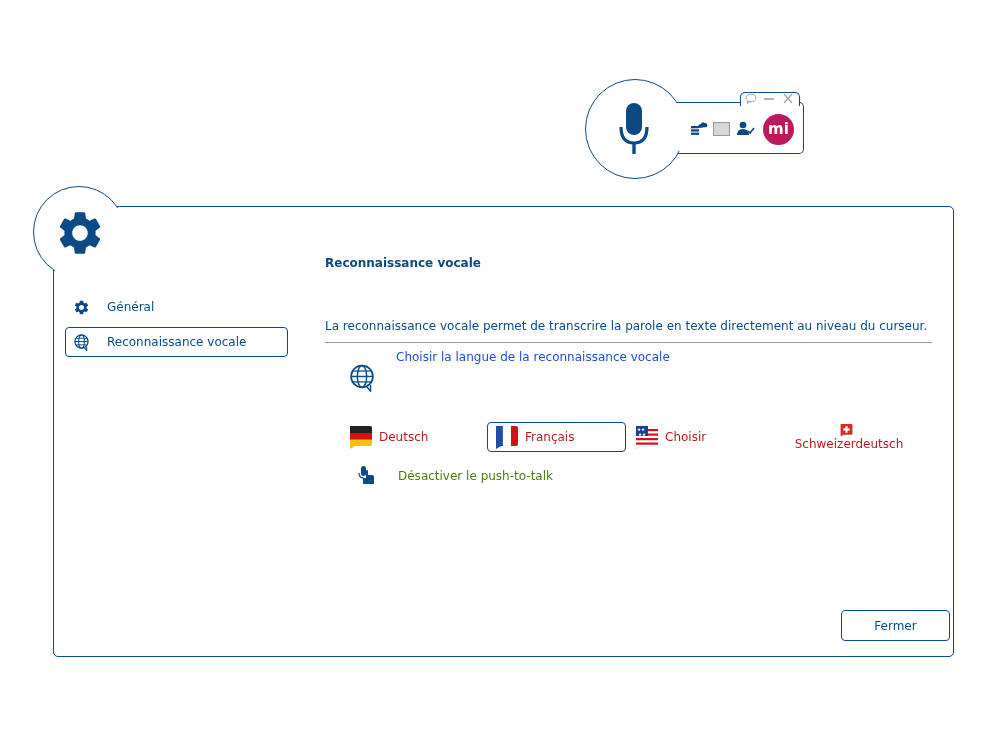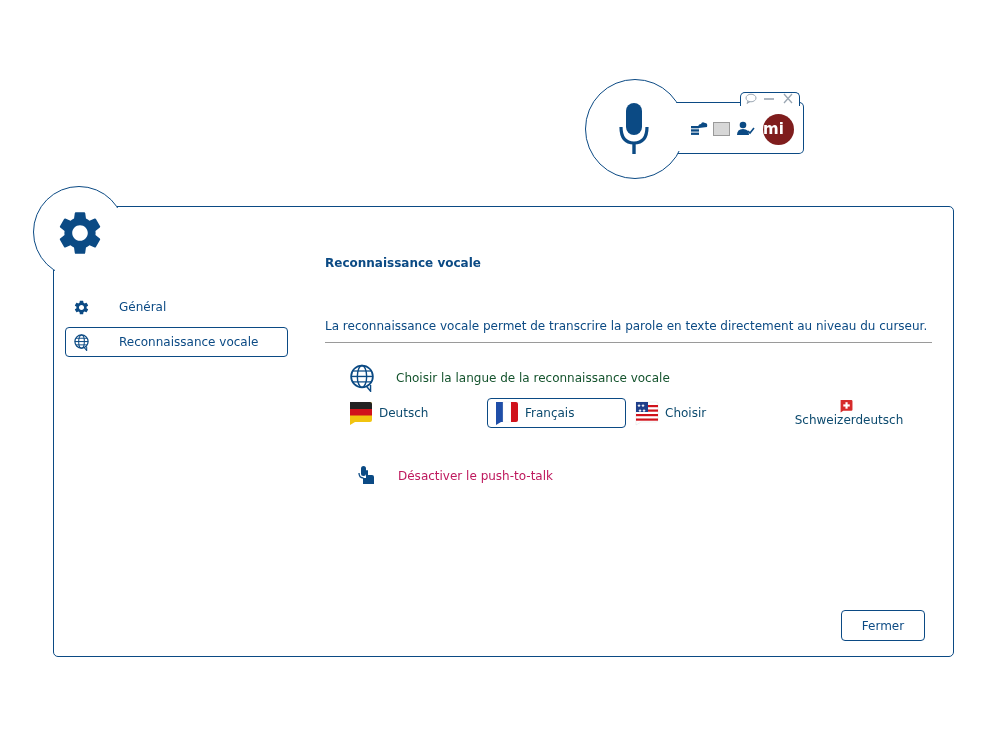--- a/index.html
+++ b/index.html
@@ -12,56 +12,56 @@
                    border-radius:50%; background:#fff; z-index:2; }
   #widget-bar { left:660px; top:102px; width:143px; height:50px; border:1.5px solid #0b4a84;
                 border-left:none; border-radius:0 5px 5px 0; background:#fff; z-index:1; }
   #widget-tab { left:740px; top:92px; width:58px; height:13px; border:1.5px solid #0b4a84;
                 border-bottom:none; border-radius:5px 5px 0 0; background:#fff; z-index:3; }
   #widget-cover { left:660px; top:103px; width:30px; height:48px; background:#fff; z-index:3; }
   .tab-btn { position:absolute; top:0; width:16px; height:12px; color:#9aa6b2; font-size:10px;
              line-height:12px; text-align:center; cursor:pointer; }
   #mic-icon { left:617px; top:101px; z-index:4; }
   .tray-icon { position:absolute; top:121px; z-index:4; cursor:pointer; }
-  #mi-logo { left:763px; top:114px; width:31px; height:31px; border-radius:50%; background:#7f1d1d;
-             color:#fff; font-weight:bold; font-size:15px; line-height:30px; text-align:left;
+  #mi-logo { left:763px; top:114px; width:31px; height:31px; border-radius:50%; background:#be185d;
+             color:#fff; font-weight:bold; font-size:15px; line-height:30px; text-align:center;
              z-index:4; cursor:pointer; font-family:"DejaVu Sans", sans-serif; }
 
   
   #dialog { left:53px; top:206px; width:899px; height:449px; border:1.5px solid #0b4a84;
             border-radius:5px; background:#fff; }
   #gear-badge { left:33px; top:186px; width:90px; height:90px; border:1.5px solid #0b4a84;
                 border-radius:50%; background:#fff; z-index:2; }
   #badge-cover { left:55px; top:208px; width:80px; height:80px; background:#fff; z-index:3; }
   #big-gear { left:54px; top:207px; z-index:4; }
 
   .nav-item { position:absolute; left:65px; width:223px; height:30px; border:1px solid transparent;
               border-radius:4px; display:flex; align-items:center; cursor:pointer;
-              font-size:12px; color:#0b4a84; z-index:4; box-sizing:border-box;gap:12px; }
+              font-size:12px; color:#0b4a84; z-index:4; box-sizing:border-box; }
   .nav-item.active { border:1px solid #0b4a84; }
   .nav-item .nav-icon { width:18px; height:18px; margin-left:6px; margin-right:17px; display:flex;
                         align-items:center; justify-content:center; }
 
   #section-title { left:325px; top:256px; font-size:12px; font-weight:bold; color:#0b4a84; }
   #section-desc { left:325px; top:287px; font-size:12px; color:#0b4a84;margin-top:32px; }
   #divider { left:325px; top:342px; width:607px; height:1px; background:#9a9a9a; }
 
-  #lang-row-label { left:396px; top:371px; font-size:12px; color:#14532d; }
+  #lang-row-label { left:396px; top:350px; font-size:12px; color:#1d4ed8; }
   #lang-globe { left:348px; top:364px; }
 
-  .lang-btn { position:absolute; top:398px; height:30px; border:1px solid transparent; border-radius:4px;
-              display:flex; align-items:center; cursor:pointer; font-size:12px; color:#0c4a6e;
+  .lang-btn { position:absolute; top:422px; height:30px; border:1px solid transparent; border-radius:4px;
+              display:flex; align-items:center; cursor:pointer; font-size:12px; color:#b91c1c;
               box-sizing:border-box; }
   .lang-btn.selected { border:1px solid #0b4a84; }
   .flag { width:26px; height:26px; margin-right:6px; }
 
   #ptt-icon { left:358px; top:465px; }
-  #ptt-label { left:398px; top:469px; font-size:12px; color:#be185d; cursor:pointer; }
-
-  #close-btn { left:841px; top:610px; width:84px; height:31px; border:1px solid #0b4a84; border-radius:4px;
+  #ptt-label { left:398px; top:469px; font-size:12px; color:#4d7c0f; cursor:pointer; }
+
+  #close-btn { left:841px; top:610px; width:109px; height:31px; border:1px solid #0b4a84; border-radius:4px;
                background:#fff; color:#0b4a84; font-size:12px; display:flex; align-items:center;
                justify-content:center; cursor:pointer; box-sizing:border-box;
                font-family:"DejaVu Sans", sans-serif; }
 </style>
 </head>
 <body>
 
 <div class="abs" id="widget-bar"></div>
 <div class="abs" id="widget-circle"></div>
 <div class="abs" id="widget-cover"></div>

